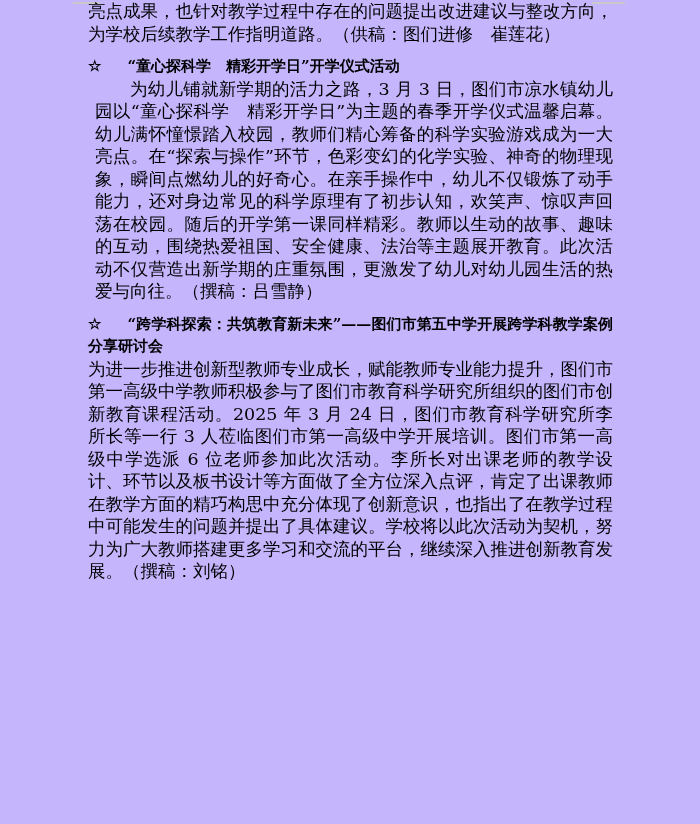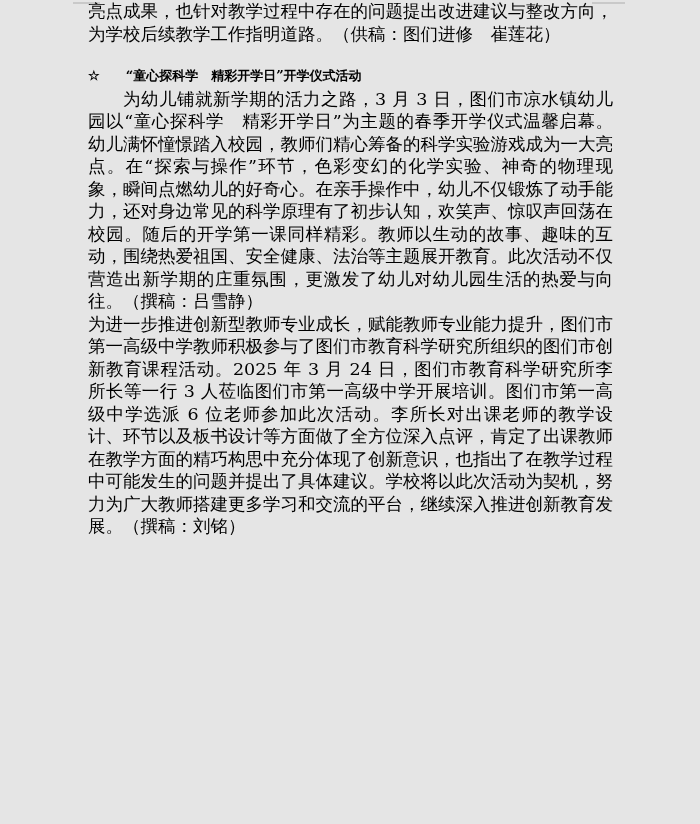--- a/index.html
+++ b/index.html
@@ -4,21 +4,21 @@
 <style>
   html, body {
     margin: 0;
     padding: 0;
     background: #ffffff;
   }
   .page {
     position: relative;
     width: 700px;
     height: 824px;
-    background: #e5e5e5;
+    background: #c4b5fd;
     overflow: hidden;
     font-family: "DejaVu Serif", "Liberation Serif", serif;
     color: #000000;
   }
   .boundary-mark {
     position: absolute;
     top: 2px;
     height: 2px;
     background: #c9c9c9;
   }
@@ -31,25 +31,26 @@
     width: 525px;
     font-size: 17.5px;
     line-height: 22.5px;
     text-align: justify;
   }
   .para {
     margin: 0;
   }
   .para.indented {
     text-indent: 2em;
+    margin-left: 7px;
   }
   .section-heading {
-    margin: 20px 0 0 0;
+    margin: 10px 0 0 0;
     font-weight: 700;
-    font-size: 13px;
+    font-size: 15px;
     line-height: 22.5px;
     text-align: justify;
   }
   .star-gap {
     display: inline-block;
     width: 26px;
   }
 </style>
 </head>
 <body>
@@ -59,17 +60,18 @@
   <div class="boundary-mark left"></div>
   <div class="boundary-mark right"></div>
 
   <div class="content">
 
     <p class="para">亮点成果，也针对教学过程中存在的问题提出改进建议与整改方向，为学校后续教学工作指明道路。（供稿：图们进修　崔莲花）</p>
 
     <h3 class="section-heading"><span>☆</span><span class="star-gap"></span><span>“童心探科学　精彩开学日”开学仪式活动</span></h3>
     <p class="para indented">为幼儿铺就新学期的活力之路，3 月 3 日，图们市凉水镇幼儿园以“童心探科学　精彩开学日”为主题的春季开学仪式温馨启幕。幼儿满怀憧憬踏入校园，教师们精心筹备的科学实验游戏成为一大亮点。在“探索与操作”环节，色彩变幻的化学实验、神奇的物理现象，瞬间点燃幼儿的好奇心。在亲手操作中，幼儿不仅锻炼了动手能力，还对身边常见的科学原理有了初步认知，欢笑声、惊叹声回荡在校园。随后的开学第一课同样精彩。教师以生动的故事、趣味的互动，围绕热爱祖国、安全健康、法治等主题展开教育。此次活动不仅营造出新学期的庄重氛围，更激发了幼儿对幼儿园生活的热爱与向往。（撰稿：吕雪静）</p>
 
+    <h3 class="section-heading"><span>☆</span><span class="star-gap"></span><span>“跨学科探索：共筑教育新未来”——图们市第五中学开展跨学科教学案例分享研讨会</span></h3>
 
     <p class="para">为进一步推进创新型教师专业成长，赋能教师专业能力提升，图们市第一高级中学教师积极参与了图们市教育科学研究所组织的图们市创新教育课程活动。2025 年 3 月 24 日，图们市教育科学研究所李所长等一行 3 人莅临图们市第一高级中学开展培训。图们市第一高级中学选派 6 位老师参加此次活动。李所长对出课老师的教学设计、环节以及板书设计等方面做了全方位深入点评，肯定了出课教师在教学方面的精巧构思中充分体现了创新意识，也指出了在教学过程中可能发生的问题并提出了具体建议。学校将以此次活动为契机，努力为广大教师搭建更多学习和交流的平台，继续深入推进创新教育发展。（撰稿：刘铭）</p>
 
   </div>
 </div>
 
 </body></html>

